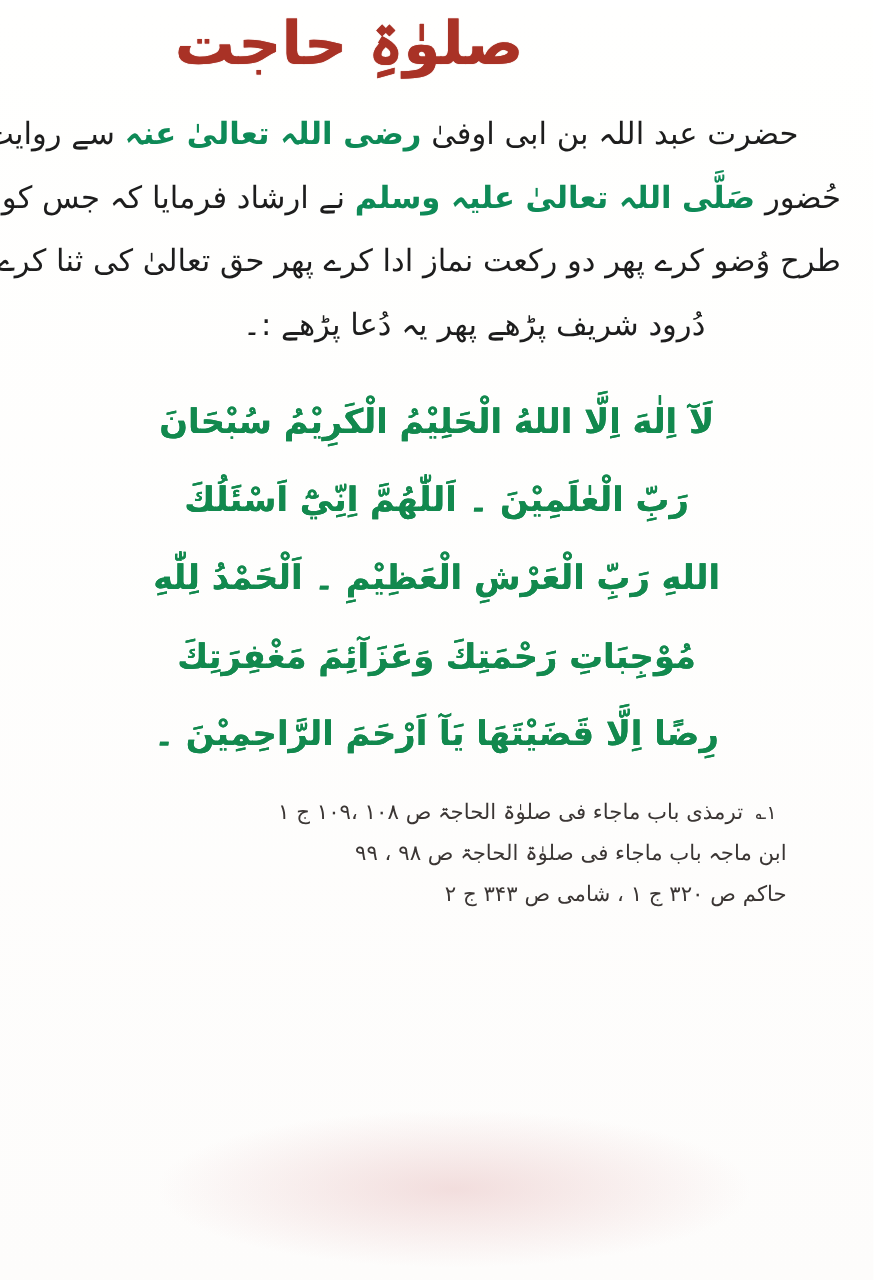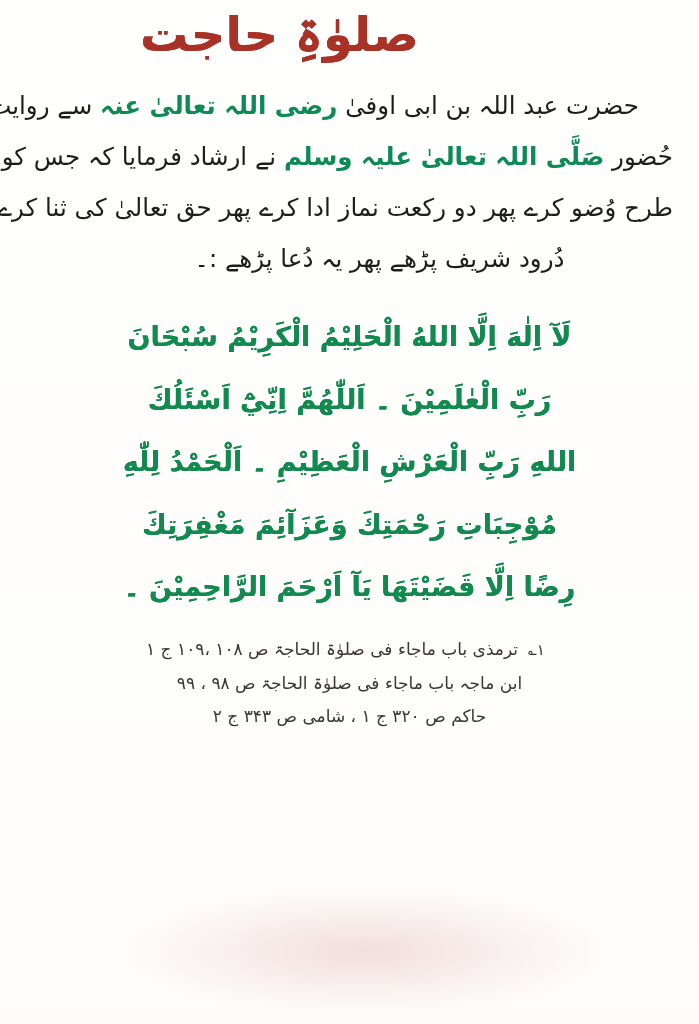--- a/index.html
+++ b/index.html
@@ -66,21 +66,20 @@
   .footnotes {
     margin: 14px auto 0 auto;
     width: 560px;
     direction: rtl;
     color: #3b3634;
     font-size: 17px;
     font-weight: 500;
   }
   .footnotes .fline {
     line-height: 33px;
-    text-align: center;
     white-space: nowrap;
   }
   .footnotes .fline.first { padding-right: 8px; }
   .fmarker { display: inline-block; margin-left: 10px; font-size: 15px; }
 </style>
 </head>
 <body>
 
 <div class="page">
 

